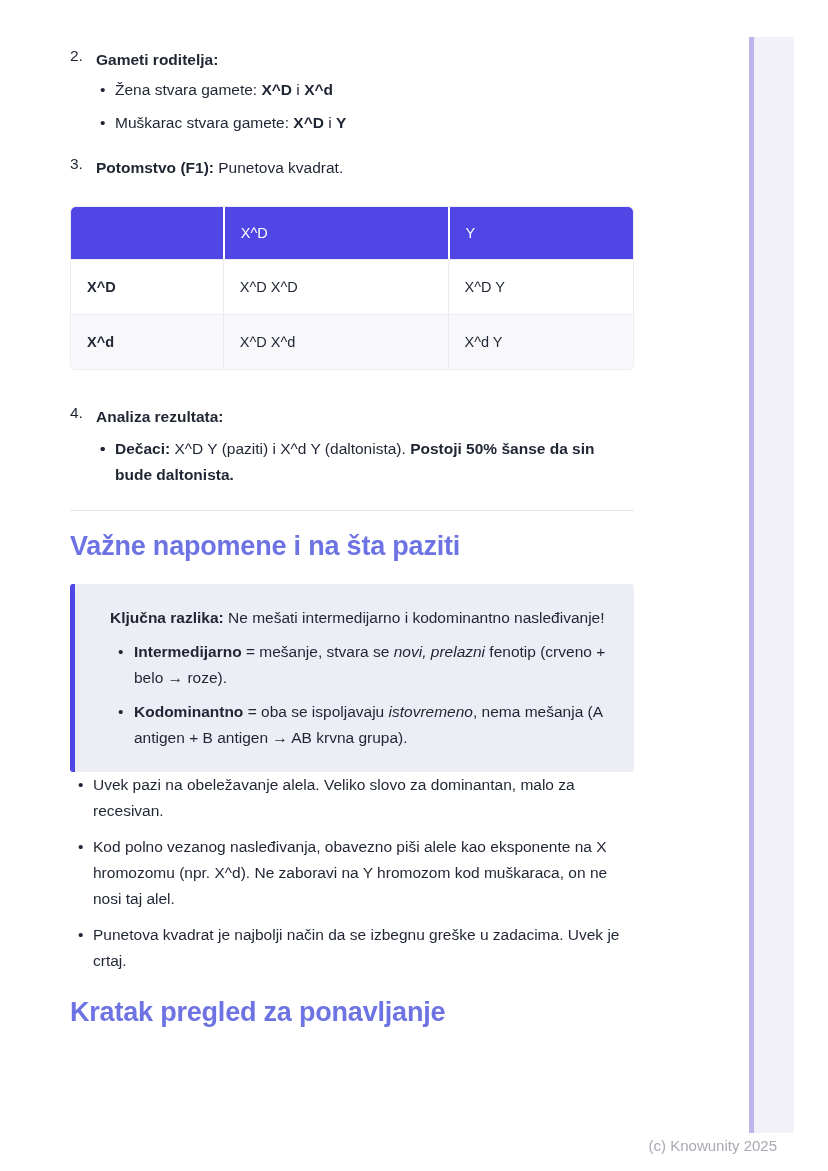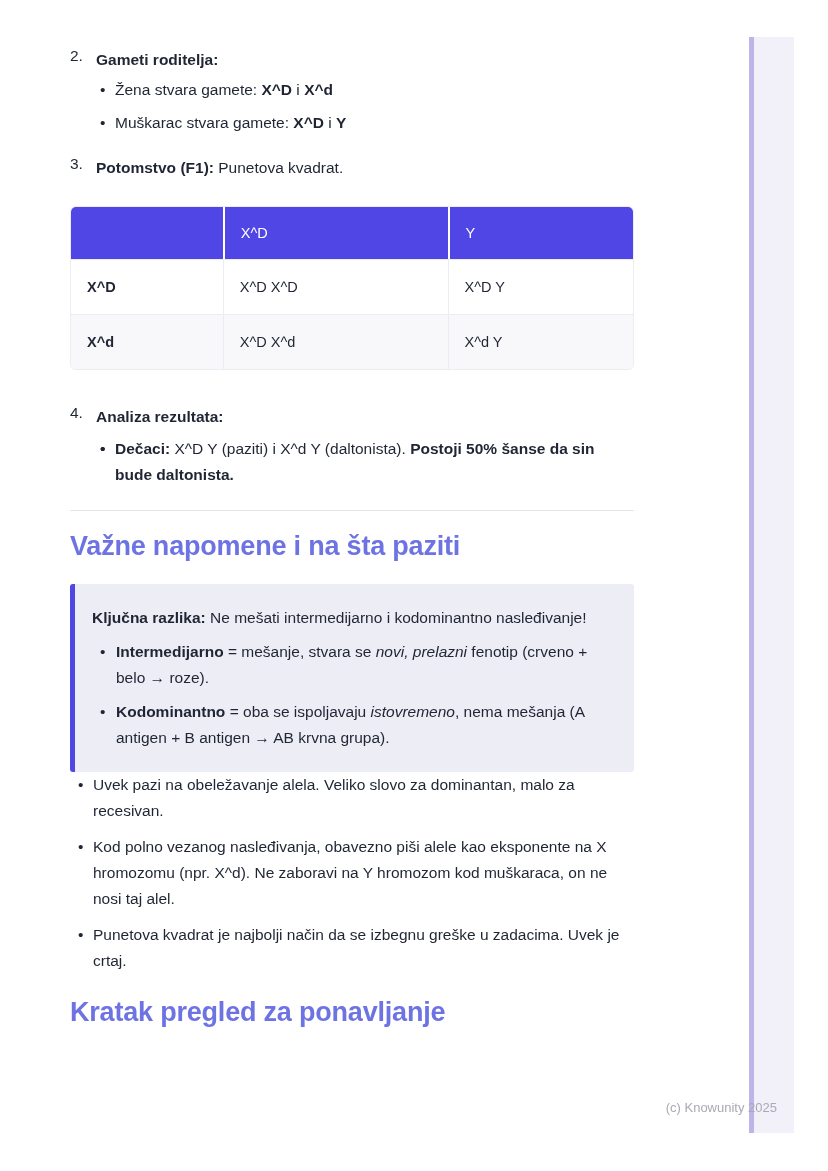--- a/index.html
+++ b/index.html
@@ -56,21 +56,21 @@
   h2.doc-h2 {
     font-size:27px; line-height:28px; font-weight:700; margin:21px 0 0 0;
     color:var(--heading,#6d73e2); letter-spacing:-0.2px;
   }
   h2.second { margin-top:24px; }
 
   
   .callout {
     margin-top:24px; background:var(--callout-bg,#ededf6);
     border-left:5px solid var(--accent,#4f46e5); border-radius:3px;
-    padding:21px 28px 21px 17px;
+    padding:21px 28px 21px 35px;
   }
   .callout p { margin:0; text-align:justify; }
   .callout ul { margin-top:8px; }
   .callout ul li { padding-left:24px; }
   .callout ul li + li { margin-top:8px; }
 
   
   .tips { margin-top:24px; }
   .tips li { padding-left:25px; }
   .tips li .dot { left:6px; }
@@ -79,22 +79,22 @@
   
   .side-line {
     position:absolute; left:749px; top:37px; width:5px; height:1096px;
     background:var(--side-line,#bdb4ea); z-index:1;
   }
   .side-panel {
     position:absolute; left:754px; top:37px; width:40px; height:1096px;
     background:var(--side-panel,#f2f1fa); z-index:0;
   }
   .footer-note {
-    position:absolute; top:1101px; right:51px; z-index:2;
-    font-size:13px; line-height:14px; color:var(--footer-text,#a8aab4);
+    position:absolute; top:1139px; right:51px; z-index:2;
+    font-size:15px; line-height:14px; color:var(--footer-text,#a8aab4);
   }
 </style>
 </head>
 <body>
 
 <div class="content">
 
   <div class="num-item">
     <span class="num">2.</span>
     <div class="num-body">

